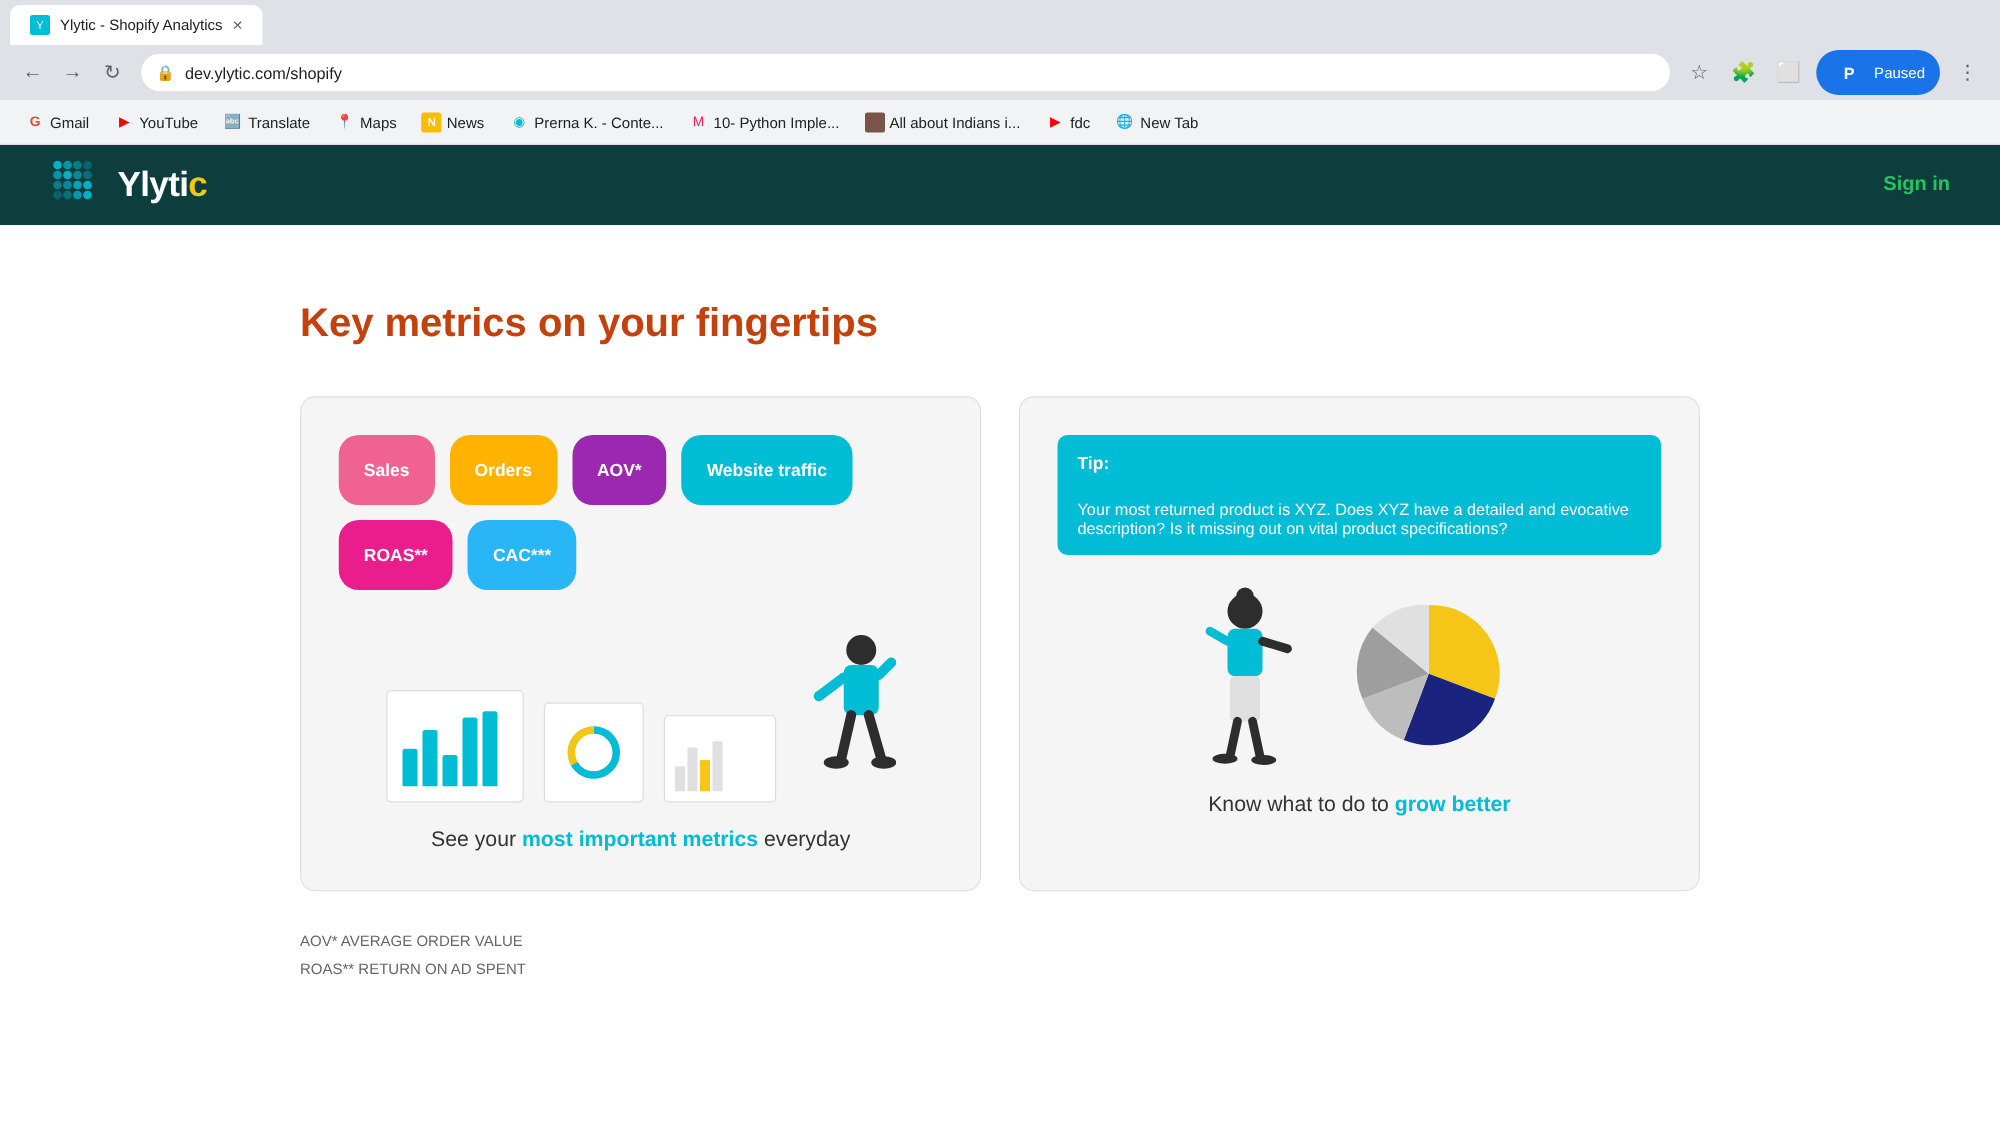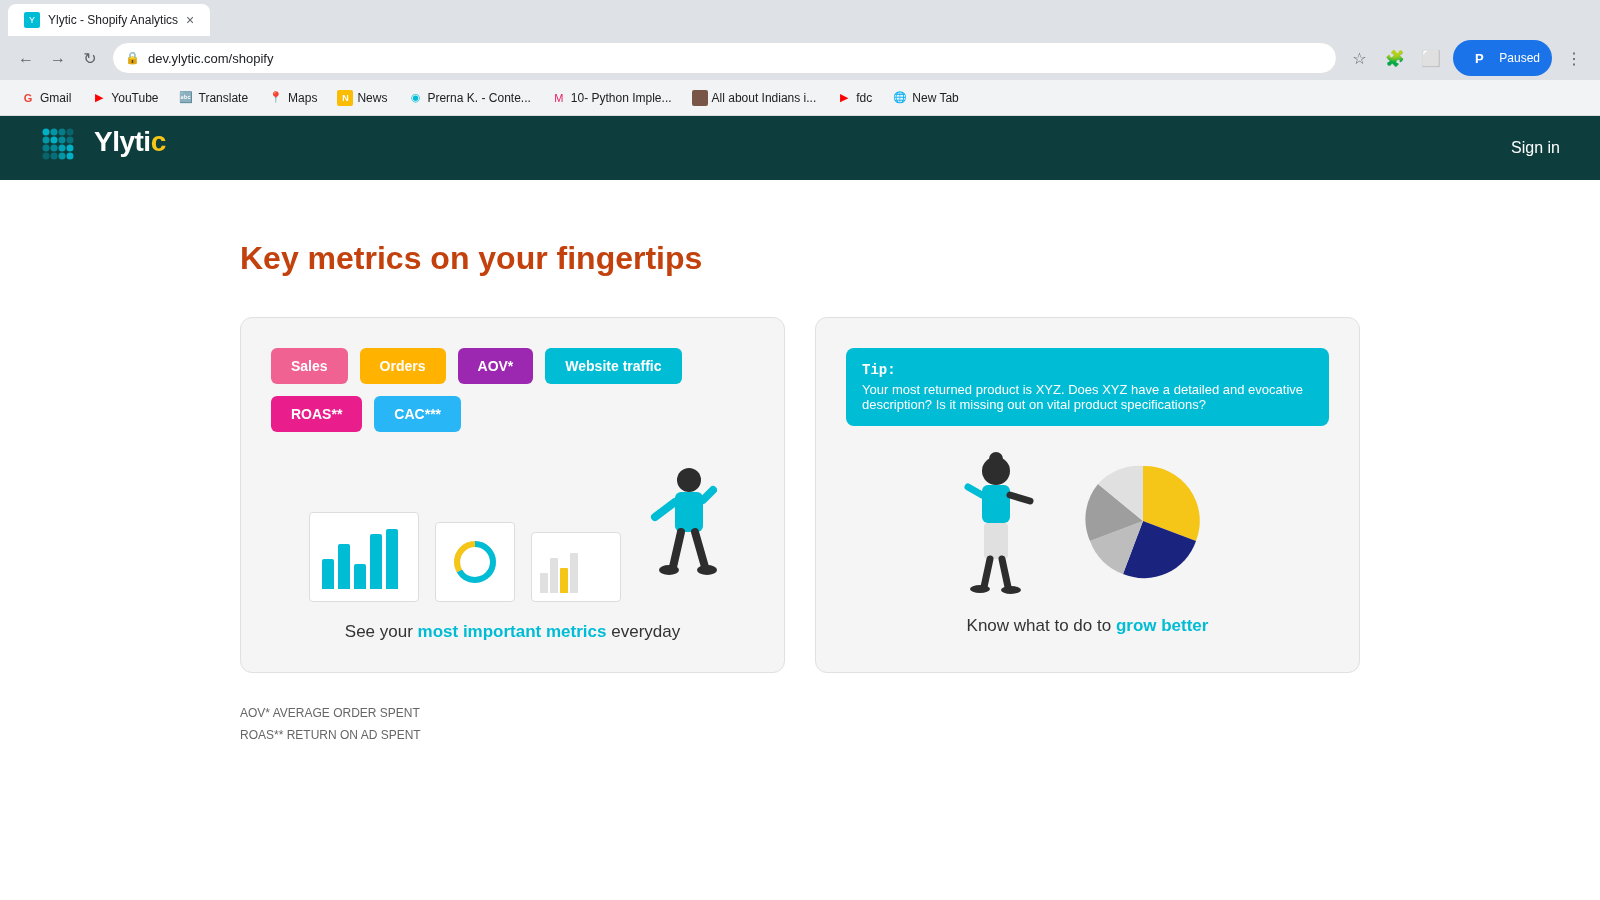--- a/index.html
+++ b/index.html
@@ -22,54 +22,54 @@
     .tab-favicon { width: 16px; height: 16px; border-radius: 2px; display: flex; align-items: center; justify-content: center; font-size: 10px; }
     .tab-close { margin-left: auto; color: #5f6368; font-size: 14px; }
 
     
     .bookmarks-bar { display: flex; align-items: center; padding: 4px 12px; gap: 4px; background: #f1f3f4; border-bottom: 1px solid #dadce0; height: 36px; }
     .bookmark { display: flex; align-items: center; gap: 4px; padding: 4px 8px; border-radius: 4px; cursor: pointer; font-size: 12px; color: #202124; }
     .bm-icon { width: 16px; height: 16px; display: flex; align-items: center; justify-content: center; font-size: 11px; }
 
     
     .app-header { background: #0d3d3d; height: 64px; display: flex; align-items: center; justify-content: space-between; padding: 0 40px; }
-    .logo { display: flex; gap: 10px; }
+    .logo { display: flex; align-items: center; gap: 10px; }
     .logo-text { font-size: 28px; font-weight: 600; color: #fff; letter-spacing: -0.5px; }
     .logo-text span { color: #f5c518; }
-    .sign-in { color: #ffffff; font-size: 16px; font-weight: 400; cursor: pointer; }
+    .sign-in { color: #22c55e; font-size: 16px; font-weight: 700; cursor: pointer; }
 
     
     .main-content { max-width: 1200px; margin: 0 auto; padding: 60px 40px; }
     .page-title { font-size: 32px; font-weight: 700; color: #c2410c; margin-bottom: 40px; }
 
     .cards-row { display: flex; gap: 30px; }
     .card { background: #f5f5f5; border-radius: 12px; border: 1px solid #e0e0e0; padding: 30px; flex: 1; min-height: 340px; position: relative; overflow: hidden; }
 
     
     .metrics-tags { display: flex; flex-wrap: wrap; gap: 12px; margin-bottom: 20px; }
-    .tag { padding: 10px 20px; border-radius: 6px; font-size: 14px; font-weight: 600; color: #fff; cursor: pointer; }
+    .tag { padding: 20px 20px; border-radius: 16px; font-size: 14px; font-weight: 600; color: #fff; cursor: pointer; }
     .tag-sales { background: #f06292; }
     .tag-orders { background: #ffb300; }
     .tag-aov { background: #9c27b0; }
     .tag-website { background: #00bcd4; }
     .tag-roas { background: #e91e8c; }
     .tag-cac { background: #29b6f6; }
 
     .bar-chart { background: #fff; border: 1px solid #ddd; border-radius: 4px; padding: 12px; width: 110px; height: 90px; display: flex; align-items: flex-end; gap: 4px; }
     .bar { border-radius: 2px 2px 0 0; }
     .donut-chart { background: #fff; border: 1px solid #ddd; border-radius: 4px; padding: 10px; width: 80px; height: 80px; display: flex; align-items: center; justify-content: center; }
     .mini-chart { background: #fff; border: 1px solid #ddd; border-radius: 4px; padding: 8px; width: 90px; height: 70px; display: flex; align-items: flex-end; gap: 2px; }
     .mini-bar { border-radius: 1px 1px 0 0; }
 
     .card-caption { font-size: 17px; color: #333; font-weight: 400; margin-top: 16px; text-align: center; }
     .card-caption .highlight { color: #00bcd4; font-weight: 700; }
 
     
     .tip-box { background: #00bcd4; border-radius: 8px; padding: 14px 16px; color: #fff; font-size: 13px; margin-bottom: 20px; }
-    .tip-box .tip-label { font-weight: 700; font-size: 14px; margin-bottom: 4px; font-family: Liberation Mono, monospace; }
+    .tip-box .tip-label { font-weight: 700; font-size: 14px; margin-bottom: 22px; }
     .card2-content { display: flex; align-items: center; justify-content: center; gap: 20px; }
 
     .footnotes { margin-top: 30px; font-size: 12px; color: #666; line-height: 1.8; }
 
     
     .donut-svg { width: 50px; height: 50px; }
   </style>
 </head>
 <body>
 
@@ -289,18 +289,18 @@
         </div>
 
         <p class="card-caption" style="margin-top:20px;">
           <span>Know what to do to </span><span class="highlight">grow better</span>
         </p>
       </div>
 
     </div>
 
     <div class="footnotes">
-      <div>AOV* AVERAGE ORDER SPENT</div>
+      <div>AOV* AVERAGE ORDER VALUE</div>
       <div>ROAS** RETURN ON AD SPENT</div>
     </div>
 
   </div>
 </div>
 
 </body></html>

